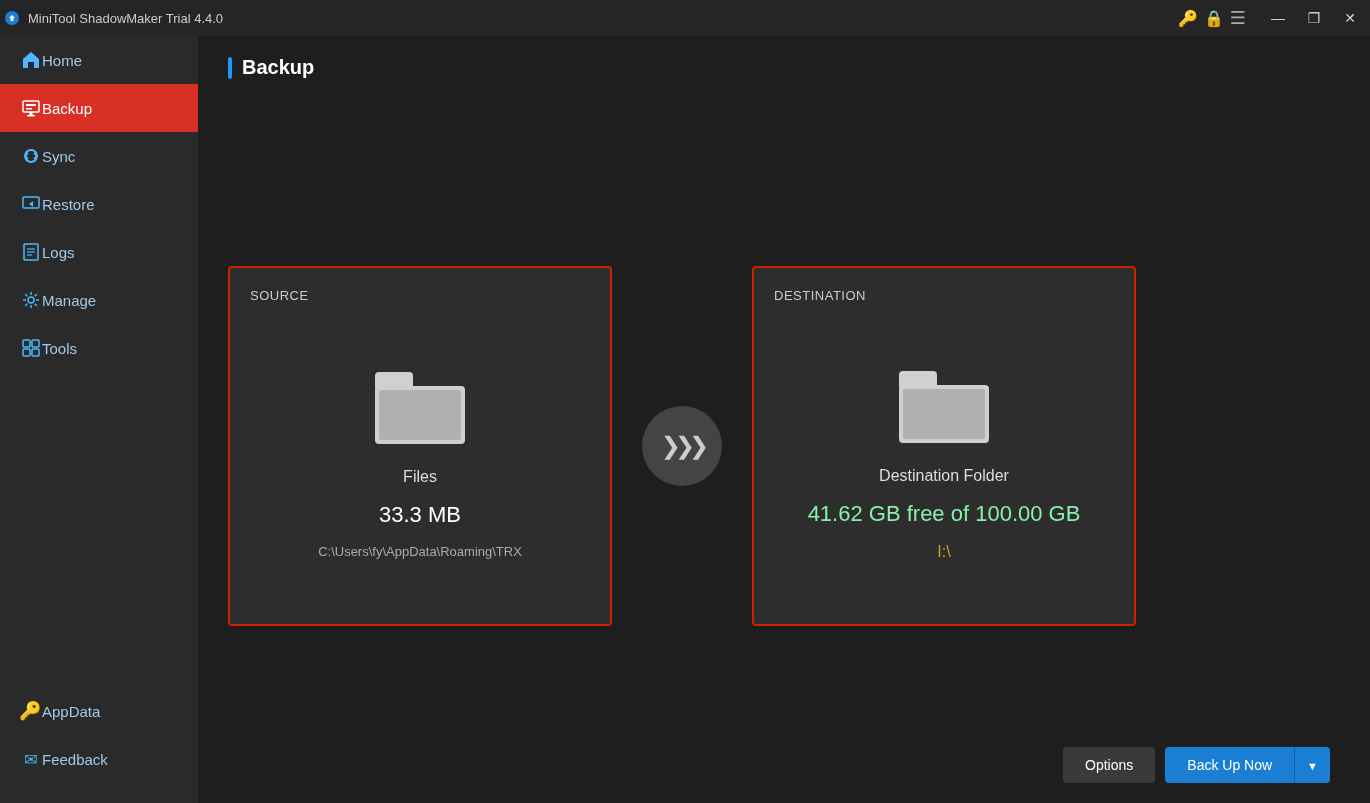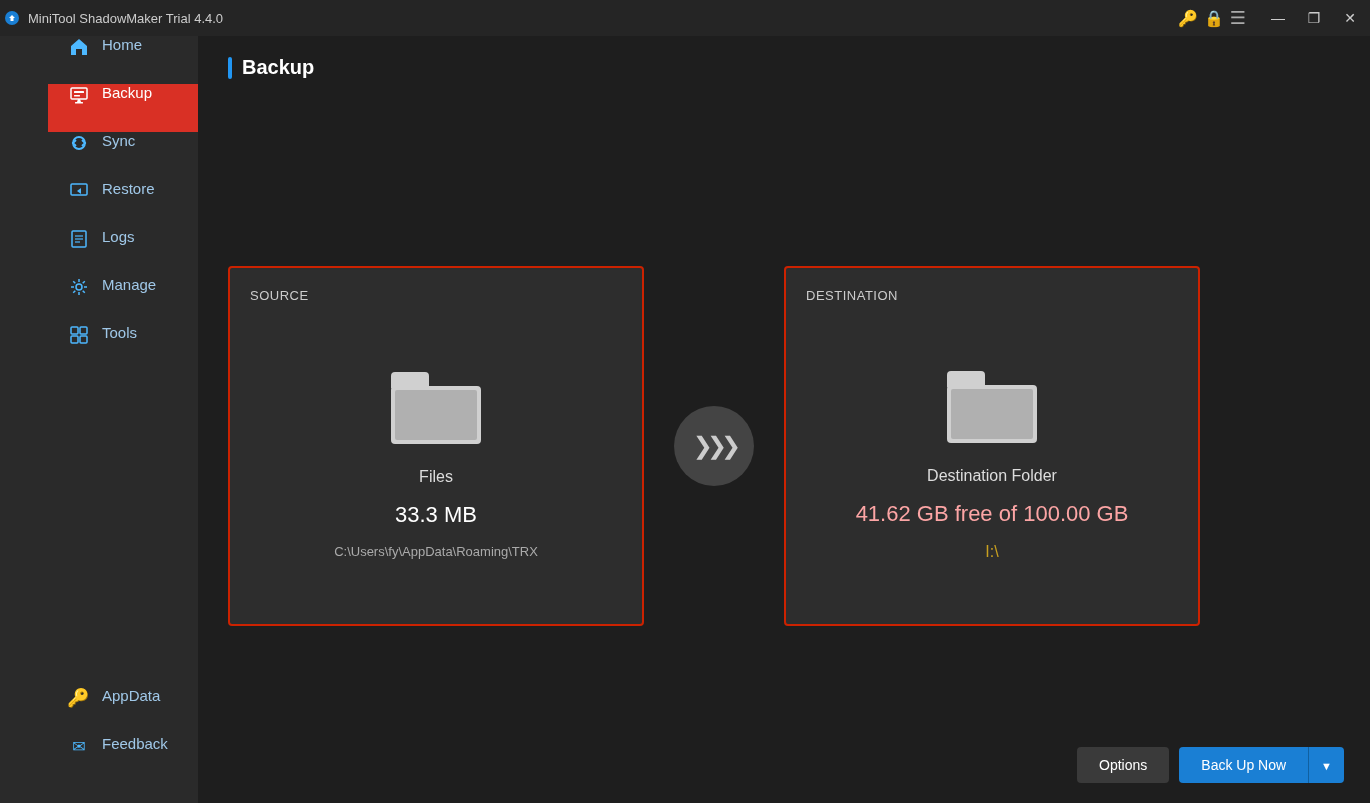--- a/index.html
+++ b/index.html
@@ -81,28 +81,27 @@
     
     .sidebar {
       width: 198px;
       background: #2a2a2a;
       display: flex;
       flex-direction: column;
       flex-shrink: 0;
     }
     .nav-item {
       display: flex;
-      gap: 12px;
+      align-items: center;
       padding: 0 20px;
       height: 48px;
       cursor: pointer;
       color: #a0c8e8;
       font-size: 15px;
       text-decoration: none;
-      margin-left: 48px;
     }
     .nav-item.active {
       background: #d93025;
       color: #fff;
     }
     .nav-item .nav-icon {
       width: 22px;
       height: 22px;
       display: flex;
       align-items: center;
@@ -149,21 +148,21 @@
     
     .backup-cards {
       display: flex;
       align-items: center;
       gap: 0;
       justify-content: flex-start;
       flex: 1;
     }
 
     .backup-card {
-      width: 416px;
+      width: 384px;
       height: 360px;
       background: #2d2d2d;
       border: 2px solid #cc2200;
       border-radius: 4px;
       display: flex;
       flex-direction: column;
       padding: 20px;
       cursor: pointer;
       position: relative;
     }
@@ -196,21 +195,21 @@
       text-align: center;
     }
     .card-path-text {
       font-size: 13px;
       color: #aaa;
       text-align: center;
       word-break: break-all;
     }
     .card-free-text {
       font-size: 22px;
-      color: #fca5a5;
+      color: #86efac;
       font-weight: 400;
       text-align: center;
     }
     .card-drive-text {
       font-size: 16px;
       color: #c8a020;
       text-align: center;
     }
 
     
@@ -226,21 +225,21 @@
       margin: 0 30px;
       color: #fff;
       font-size: 22px;
       letter-spacing: -4px;
     }
 
     
     .bottom-bar {
       position: absolute;
       bottom: 20px;
-      right: 26px;
+      right: 40px;
       display: flex;
       gap: 10px;
       align-items: center;
     }
 
     .btn-options {
       padding: 10px 22px;
       background: #3a3a3a;
       border: none;
       border-radius: 4px;

